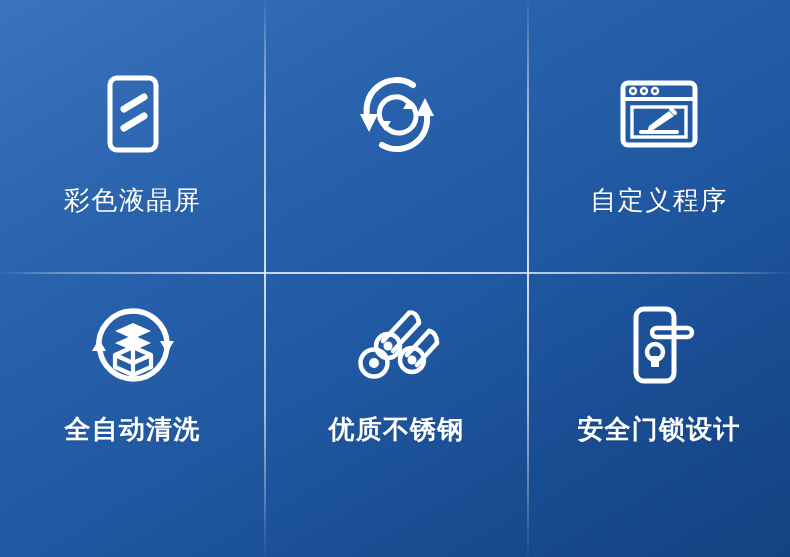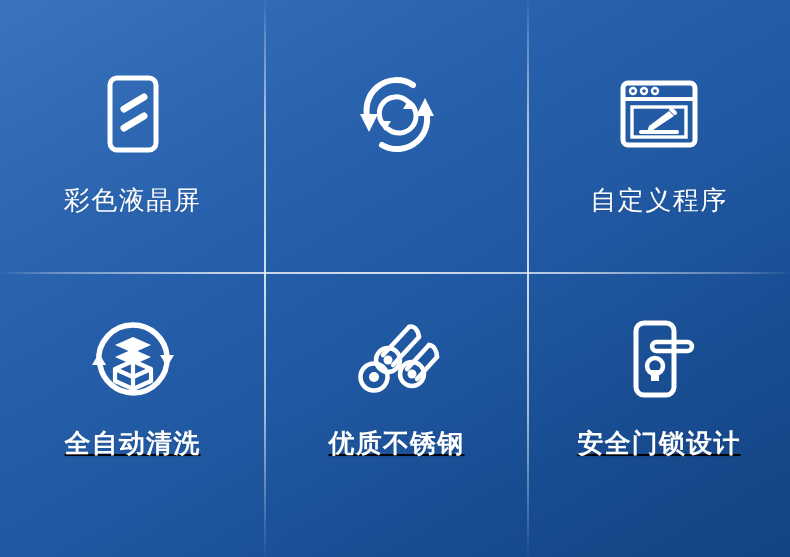--- a/index.html
+++ b/index.html
@@ -80,21 +80,21 @@
   .feature-cell {
     position: relative;
     z-index: 2;
     display: flex;
     flex-direction: column;
     align-items: center;
     justify-content: flex-start;
     box-sizing: border-box;
   }
   .row-top { padding-top: 66px; }
-  .row-bottom { padding-top: 38px; text-decoration: underline; }
+  .row-bottom { padding-top: 24px; }
 
   .feature-icon {
     width: 96px;
     height: 96px;
     display: flex;
     align-items: center;
     justify-content: center;
   }
   .feature-icon svg {
     display: block;

